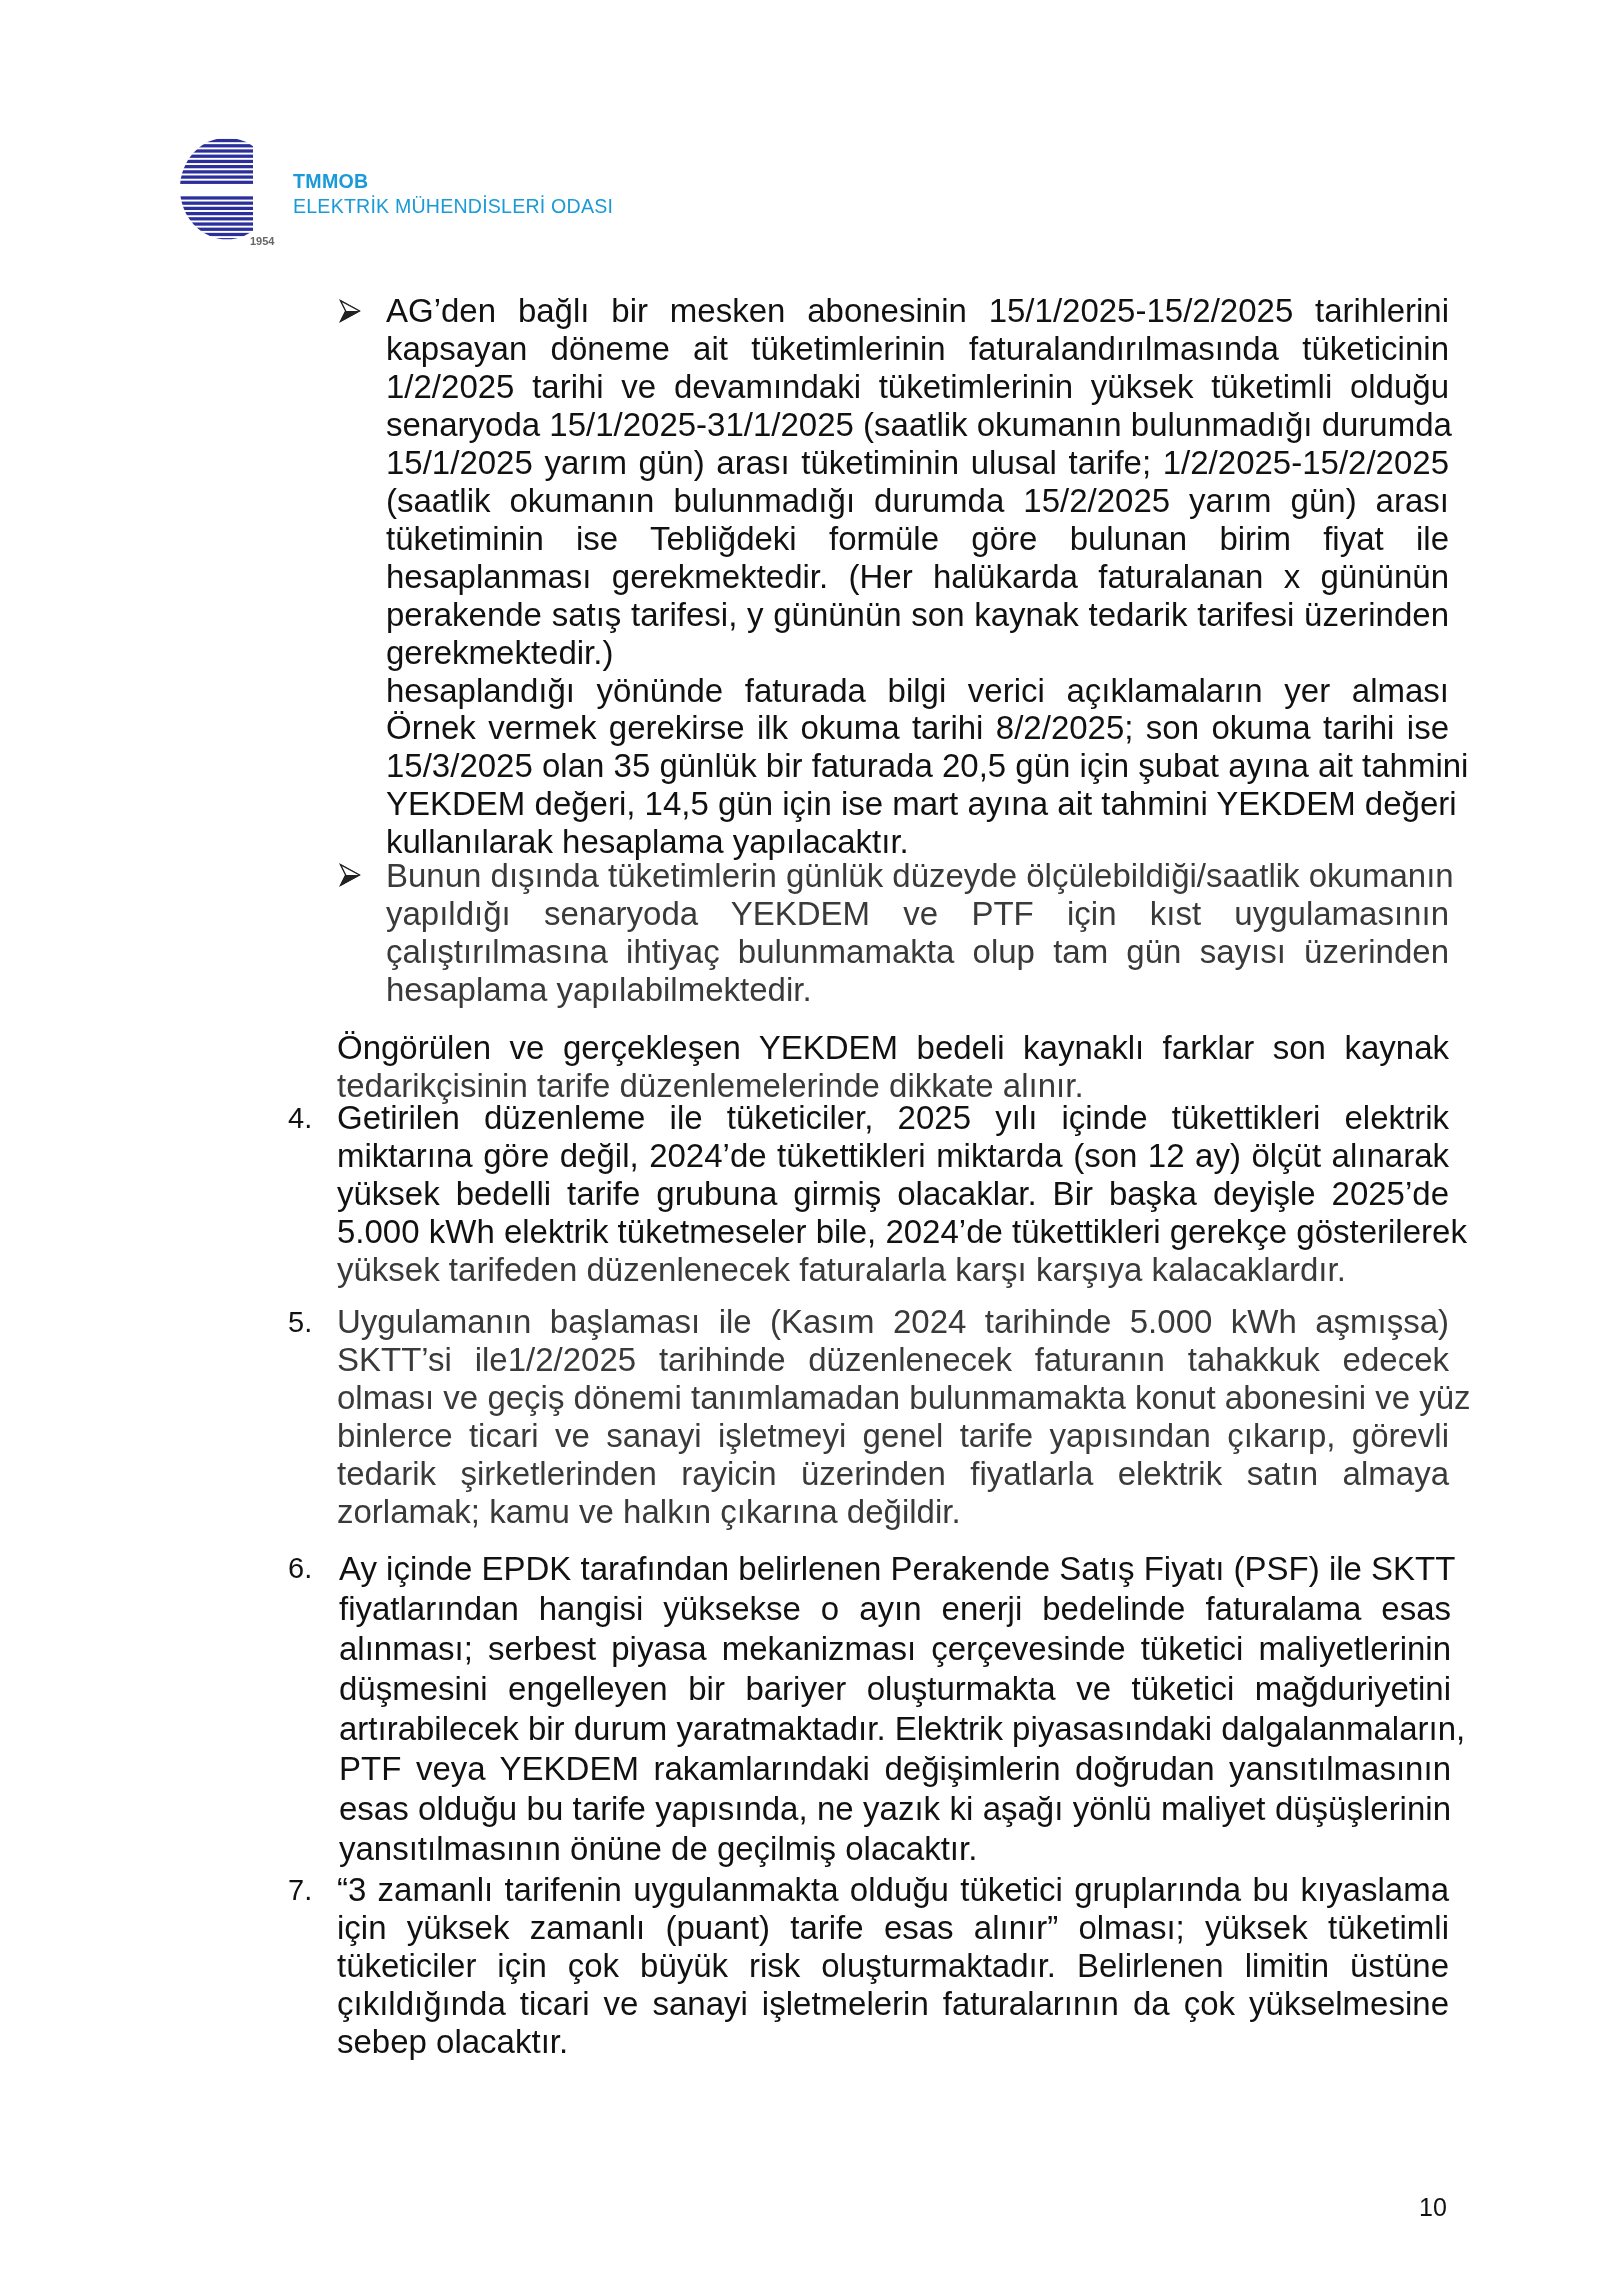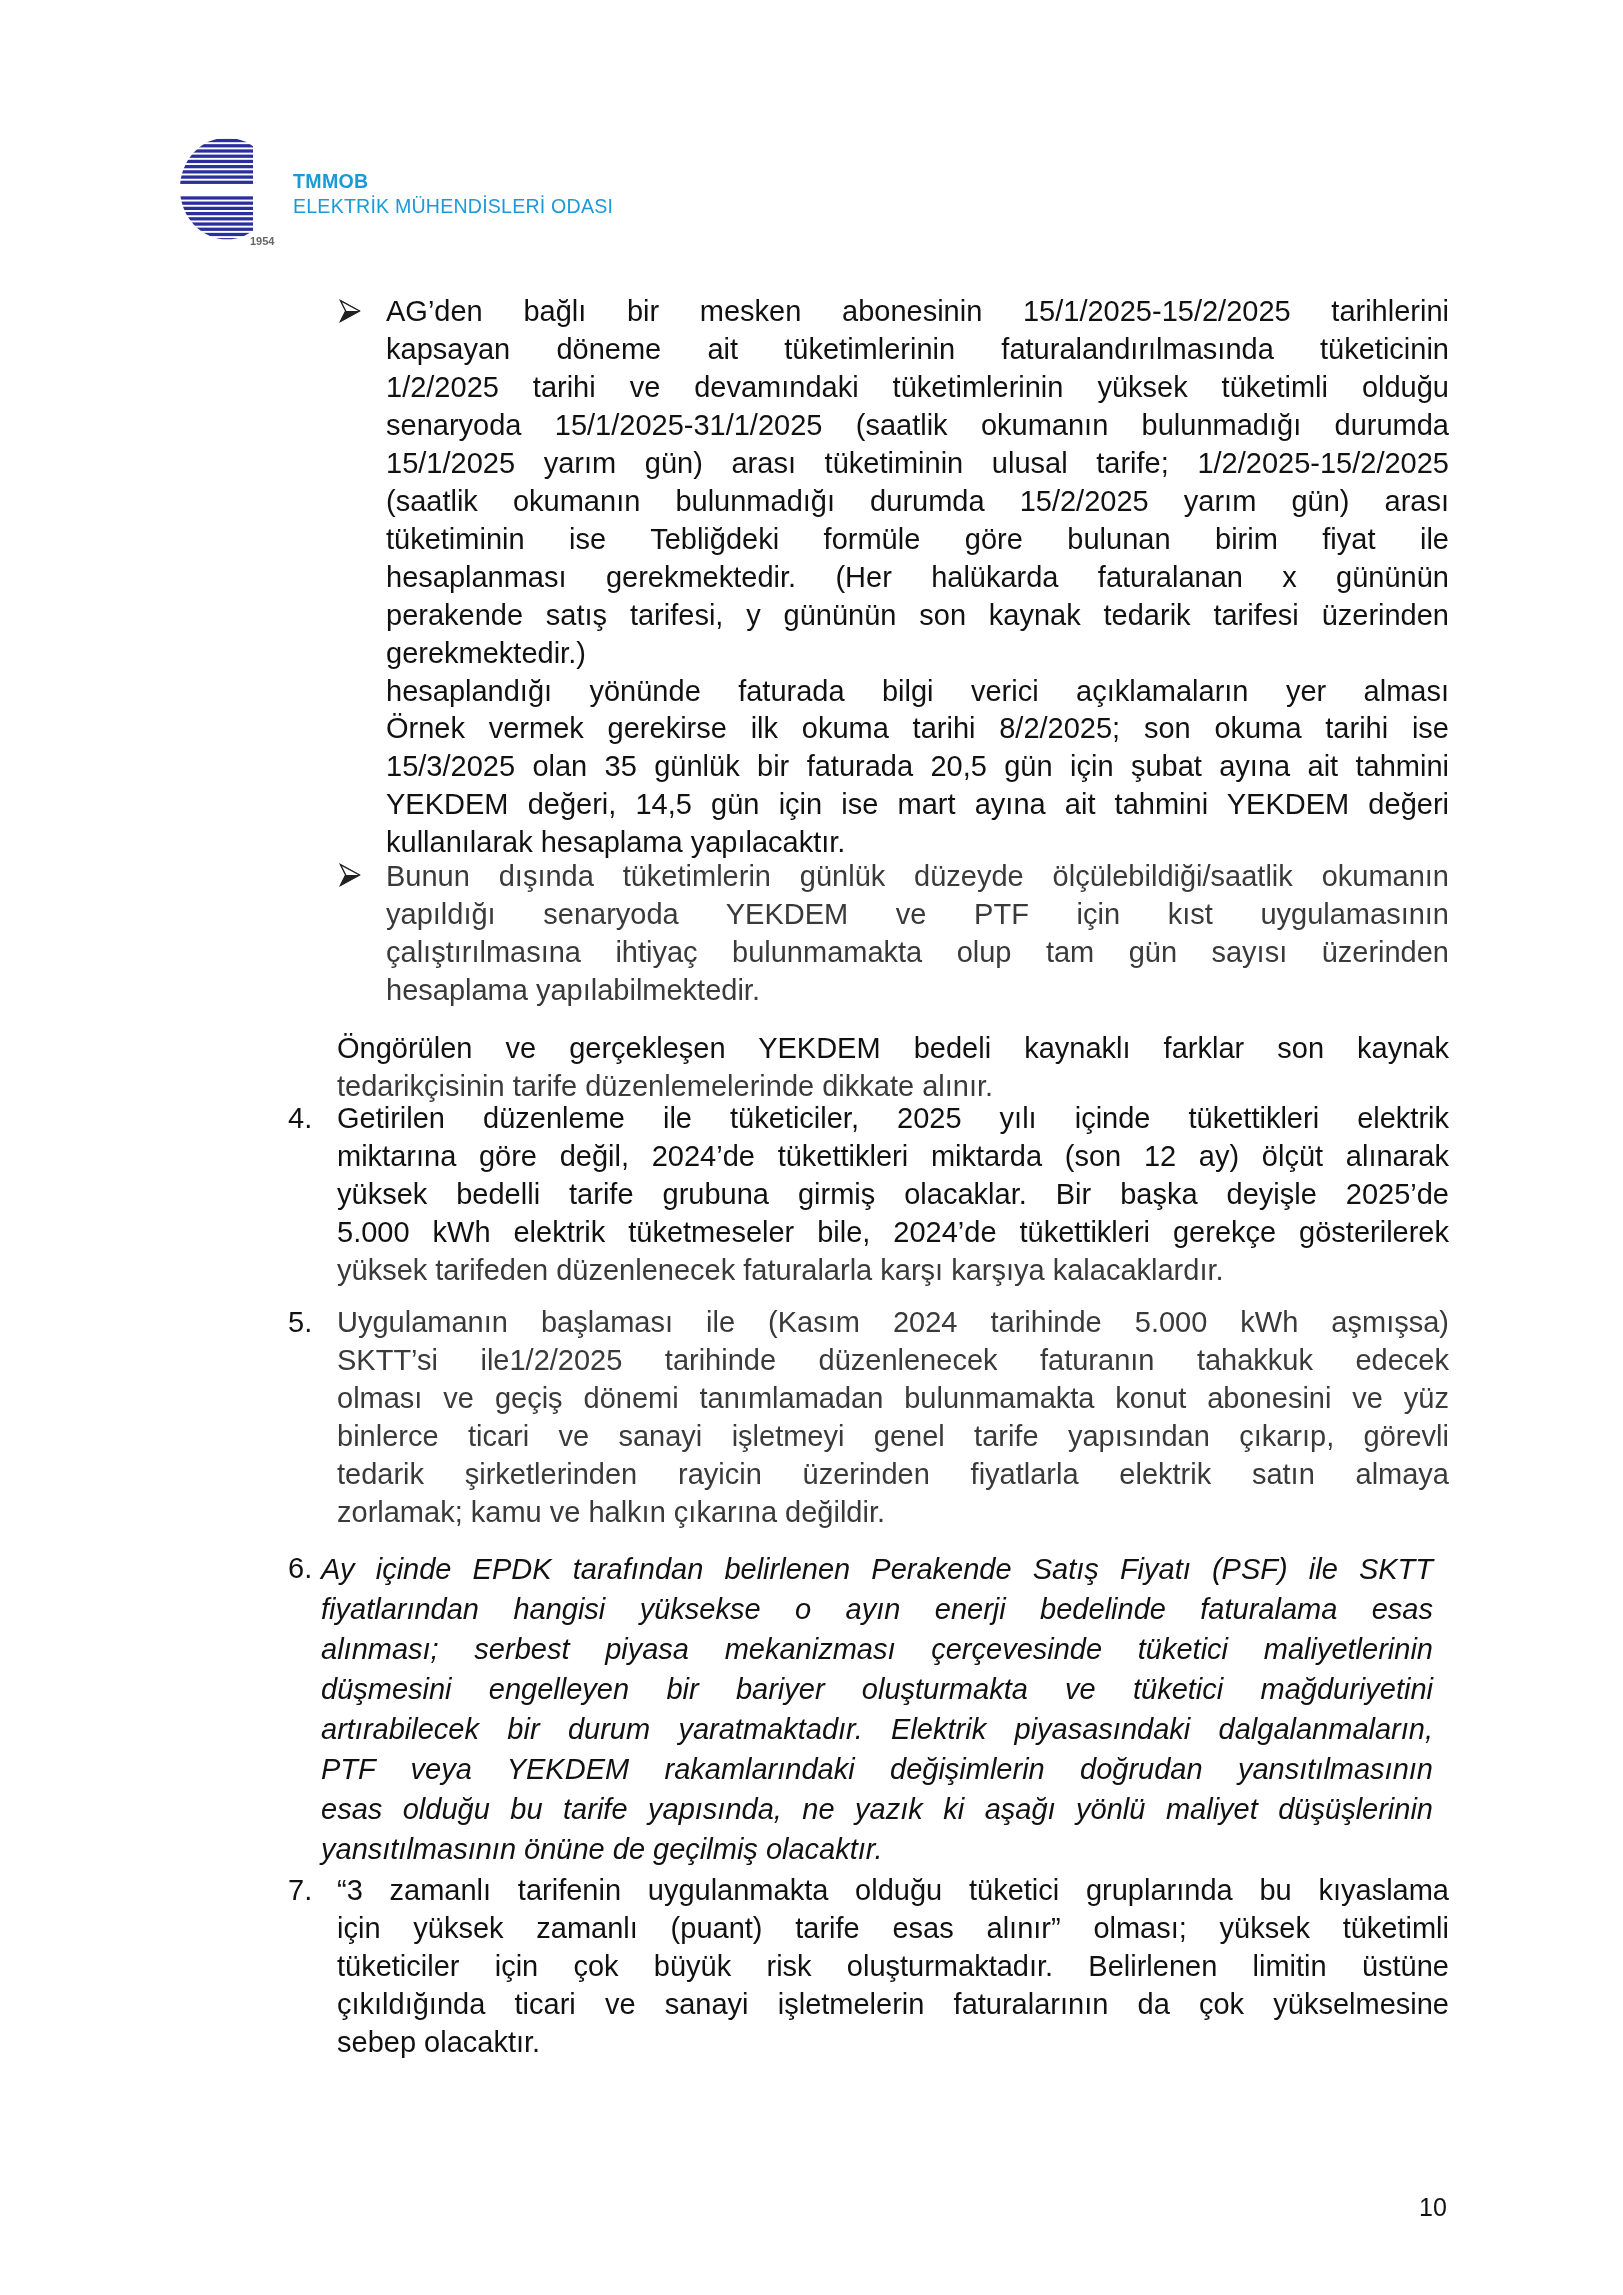--- a/index.html
+++ b/index.html
@@ -8,21 +8,21 @@
   .logo { position: absolute; left: 178px; top: 136px; width: 497px; height: 118px; }
   .logo-mark { position: absolute; left: 0; top: 0; width: 75px; height: 105px; }
   .logo-year { position: absolute; left: 72px; top: 99px; font-size: 11px; color: #666;
                font-family: "Liberation Sans", sans-serif; font-weight: bold; }
   .logo-line1 { position: absolute; left: 115px; top: 34px; font-size: 19.6px; font-weight: bold;
                 color: #1a9ad6; letter-spacing: 0.3px; }
   .logo-line2 { position: absolute; left: 115px; top: 59px; font-size: 19.6px; font-weight: normal;
                 color: #1a9ad6; letter-spacing: 0.2px; white-space: nowrap; }
 
   .content { position: absolute; left: 0; top: 0; width: 1623px; }
-  .para { position: absolute; font-size: 29px; line-height: 38px; text-align: justify;
+  .para { position: absolute; font-size: 33px; line-height: 38px; text-align: justify;
           text-align-last: left; color: #111; }
   .grey { color: #3a3a3a; }
   .bullet { position: absolute; left: 337px; width: 26px; height: 26px; }
   .num { position: absolute; font-size: 29px; line-height: 38px; color: #111; }
   .pagenum { position: absolute; left: 1419px; top: 2153px; font-size: 25px; color: #111;
              font-family: "Liberation Sans", sans-serif; margin-top: 40px; }
   .line { display: block; text-align: justify; text-align-last: justify; white-space: nowrap; }
   .line.last { text-align-last: left; }
 </style>
 </head>
@@ -117,21 +117,21 @@
       <div class="num grey" style="left: 288px; top: 1303px;">5.</div>
       <div class="para grey" style="left: 337px; top: 1303px; width: 1112px;">
         <span class="line" style="color: rgb(58, 58, 58);">Uygulamanın başlaması ile (Kasım 2024 tarihinde 5.000 kWh aşmışsa)</span>
         <span class="line" style="color: rgb(58, 58, 58);">SKTT’si ile1/2/2025 tarihinde düzenlenecek faturanın tahakkuk edecek</span>
         <span class="line" style="color: rgb(58, 58, 58);">olması ve geçiş dönemi tanımlamadan bulunmamakta konut abonesini ve yüz</span>
         <span class="line" style="color: rgb(58, 58, 58);">binlerce ticari ve sanayi işletmeyi genel tarife yapısından çıkarıp, görevli</span>
         <span class="line" style="color: rgb(58, 58, 58);">tedarik şirketlerinden rayicin üzerinden fiyatlarla elektrik satın almaya</span>
         <span class="line last" style="color: rgb(58, 58, 58);">zorlamak; kamu ve halkın çıkarına değildir.</span>
       </div>
       <div class="num" style="left: 288px; top: 1549px;">6.</div>
-      <div class="para" style="left: 321px; top: 1549px; width: 1112px; line-height: 40px; font-style: italic;">
+      <div class="para" style="left: 339px; top: 1549px; width: 1112px; line-height: 40px;">
         <span class="line">Ay içinde EPDK tarafından belirlenen Perakende Satış Fiyatı (PSF) ile SKTT</span>
         <span class="line">fiyatlarından hangisi yüksekse o ayın enerji bedelinde faturalama esas</span>
         <span class="line">alınması; serbest piyasa mekanizması çerçevesinde tüketici maliyetlerinin</span>
         <span class="line">düşmesini engelleyen bir bariyer oluşturmakta ve tüketici mağduriyetini</span>
         <span class="line">artırabilecek bir durum yaratmaktadır. Elektrik piyasasındaki dalgalanmaların,</span>
         <span class="line">PTF veya YEKDEM rakamlarındaki değişimlerin doğrudan yansıtılmasının</span>
         <span class="line">esas olduğu bu tarife yapısında, ne yazık ki aşağı yönlü maliyet düşüşlerinin</span>
         <span class="line last">yansıtılmasının önüne de geçilmiş olacaktır.</span>
       </div>
       <div class="num" style="left: 288px; top: 1871px;">7.</div>

